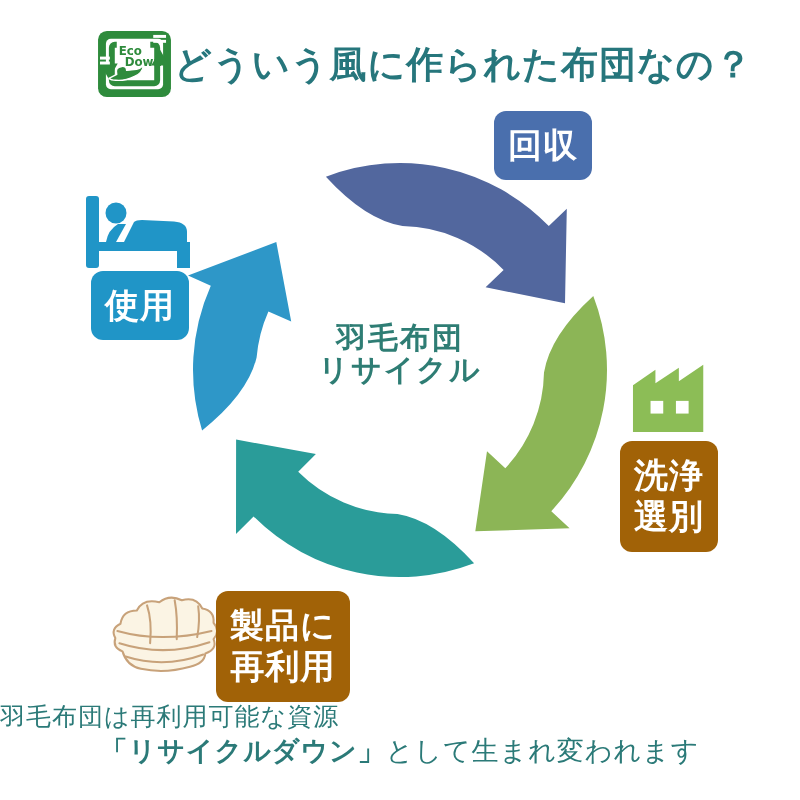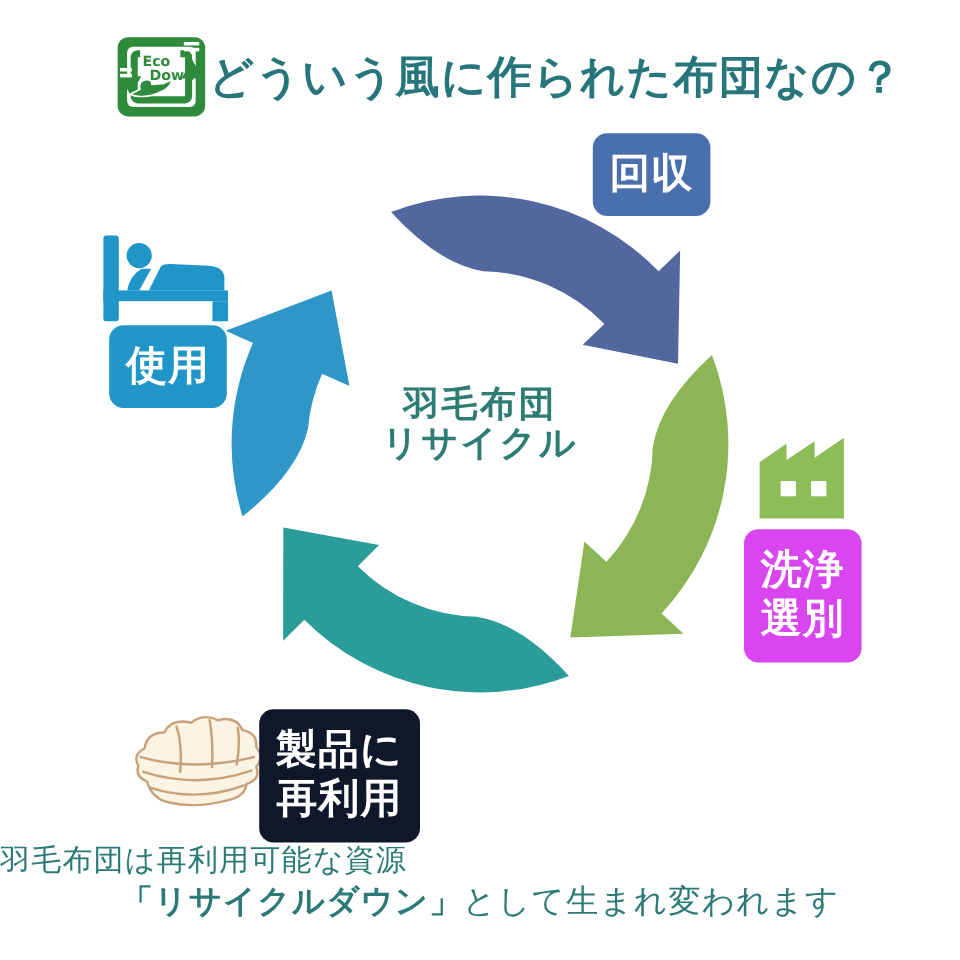--- a/index.html
+++ b/index.html
@@ -117,23 +117,23 @@
         <path d="M65,10 Q68,26 67,48"></path>
         <path d="M88,16 Q90,30 87,46"></path>
         <path d="M9,40 Q52,52 101,40"></path>
         <path d="M11,52 Q55,66 99,51"></path>
         <path d="M17,65 Q55,77 93,63"></path>
       </g>
     </g>
   </svg>
 
   <div class="step step-collection" style="background: rgb(74, 111, 173);">回収</div>
-  <div class="step step-washing" style="background: #d946ef;">洗浄
+  <div class="step step-washing" style="background: #a16207;">洗浄
 選別</div>
-  <div class="step step-reuse" style="background: #0f172a;">製品に
+  <div class="step step-reuse" style="background: #a16207;">製品に
 再利用</div>
   <div class="step step-use" style="background: rgb(32, 149, 199);">使用</div>
 
   <p class="footer-line1" style="color: rgb(43, 122, 120);">羽毛布団は再利用可能な資源</p>
   <p class="footer-line2" style="color: rgb(43, 122, 120);">
     <span class="bold">「リサイクルダウン」</span><span>として生まれ変われます</span>
   </p>
 
 </div>
 

